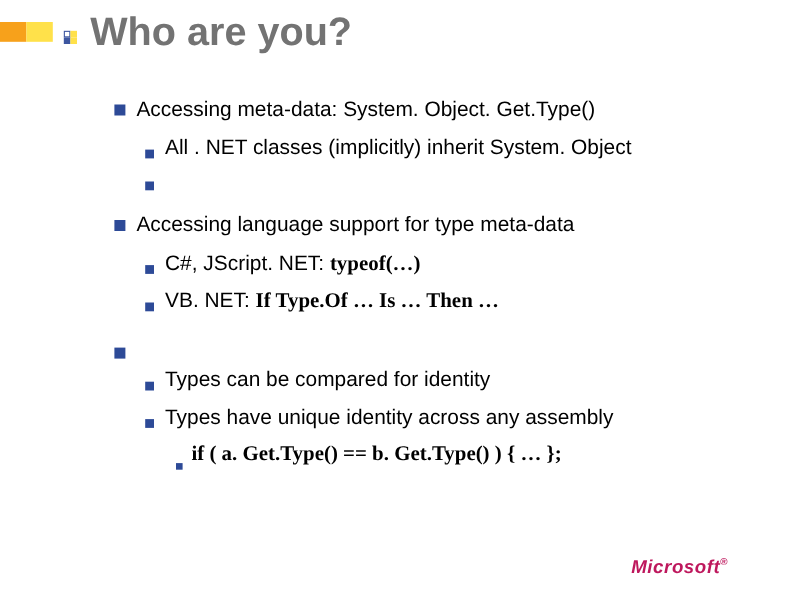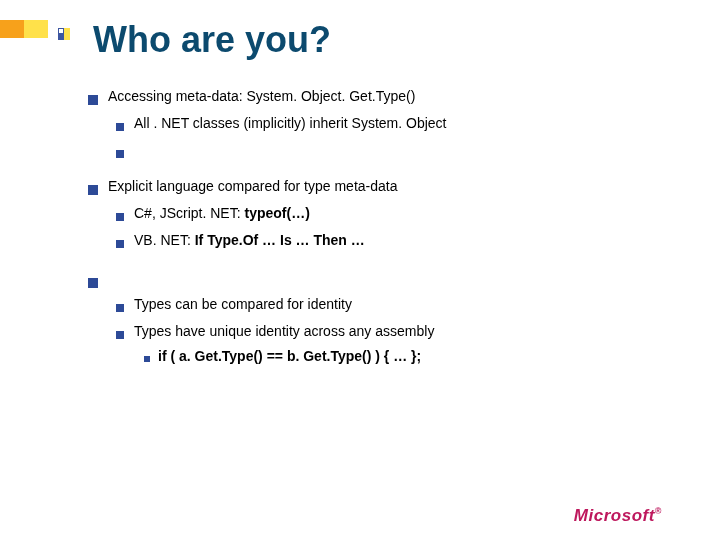--- a/index.html
+++ b/index.html
@@ -32,43 +32,43 @@
   }
   .header-bullet .tl { background:#fff; border:1px solid #3d56a0; box-sizing:border-box; }
   .header-bullet .tr { background:#ffe14a; }
   .header-bullet .bl { background:#3d56a0; }
   .header-bullet .br { background:#ffe14a; }
   .quad { display:grid; grid-template-columns:1fr 1fr; grid-template-rows:1fr 1fr; width:100%; height:100%; }
   h1 {
     position: absolute;
     top: 4px;
     left: 78px;
-    margin: 15px;
+    margin: 4px;
     font-size: 36px;
     font-weight: bold;
-    color: #0c4a6e;
+    color: #737373;
   }
   .content {
     position: absolute;
     top: 80px;
-    left: 88px;
+    left: 104px;
     right: 30px;
-    font-size: 14px;
+    font-size: 19px;
     line-height: 1.5;
   }
   .lvl1 { margin-top: 6px; }
   .lvl1 .row { display:flex; align-items:flex-start; }
   .lvl2 { margin-left: 28px; }
-  .lvl2 .row { display:flex; align-items:flex-start; margin-top: 6px; }
+  .lvl2 .row { display:flex; align-items:center; margin-top: 6px; }
   .lvl3 { margin-left: 28px; }
-  .lvl3 .row { display:flex; align-items:flex-start; margin-top: 4px; }
+  .lvl3 .row { display:flex; align-items:flex-end; margin-top: 4px; }
   .bul { width: 10px; height: 10px; background: #2d4a97; flex: 0 0 10px; margin-top: 9px; margin-right: 10px; }
   .bul-sm { width: 8px; height: 8px; background: #2d4a97; flex: 0 0 8px; margin-top: 10px; margin-right: 10px; }
   .bul-xs { width: 6px; height: 6px; background: #2d4a97; flex: 0 0 6px; margin-top: 10px; margin-right: 8px; }
-  .code { font-family: Liberation Sans, sans-serif; font-weight: bold; }
+  .code { font-family: Liberation Serif, serif; font-weight: bold; }
   .spacer { height: 12px; }
   .logo {
     position: absolute;
     right: 58px;
     bottom: 14px;
     font-family: "Segoe UI", Arial, sans-serif;
     font-weight: 600;
     font-style: italic;
     font-size: 17px;
     color: #be185d;
@@ -111,21 +111,21 @@
         <div class="bul-sm"></div>
       </div>
     </div>
   </div>
 
   <div class="spacer"></div>
 
   <div class="lvl1">
     <div class="row">
       <div class="bul"></div>
-      <div>Explicit language compared for type meta-data</div>
+      <div>Accessing language support for type meta-data</div>
     </div>
     <div class="lvl2">
       <div class="row">
         <div class="bul-sm"></div>
         <div>
           <span>C#, JScript. NET:   </span>
           <span class="code">typeof(…)</span>
         </div>
       </div>
       <div class="row">

